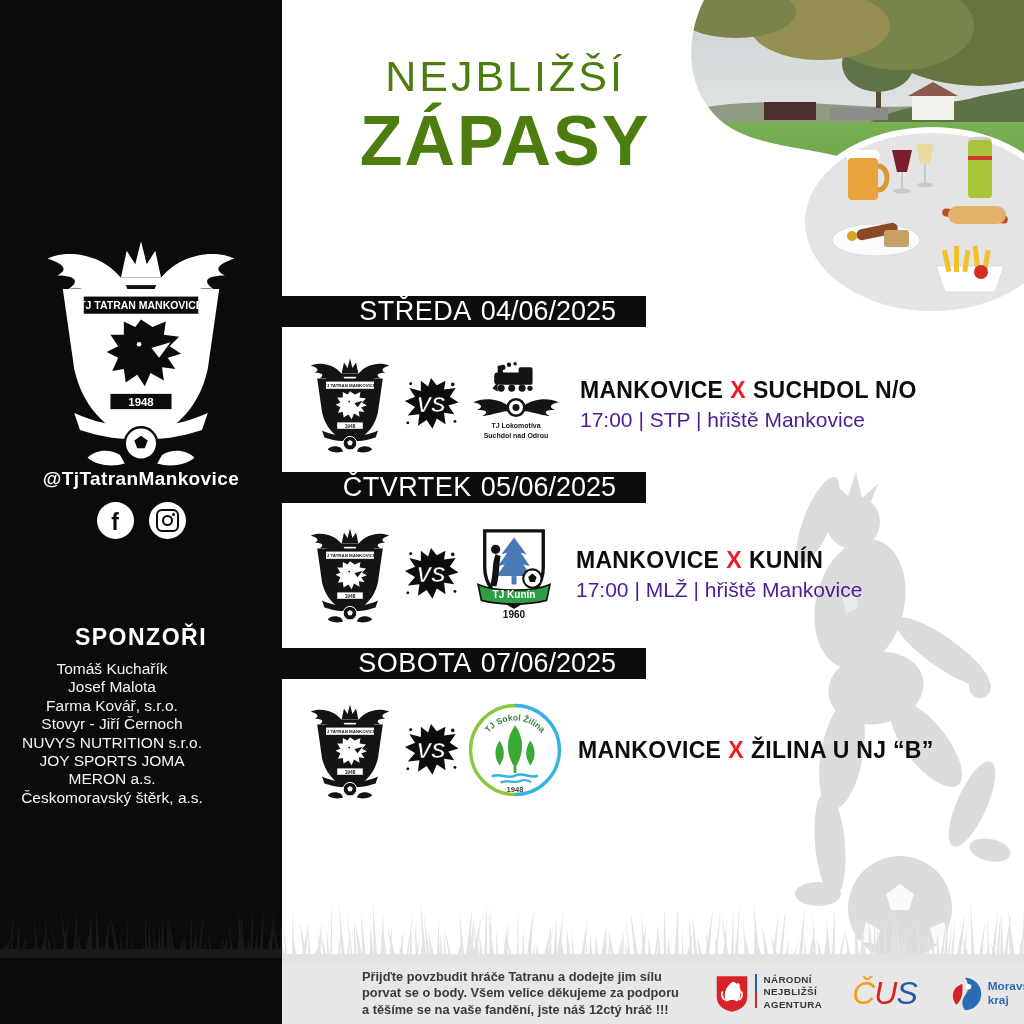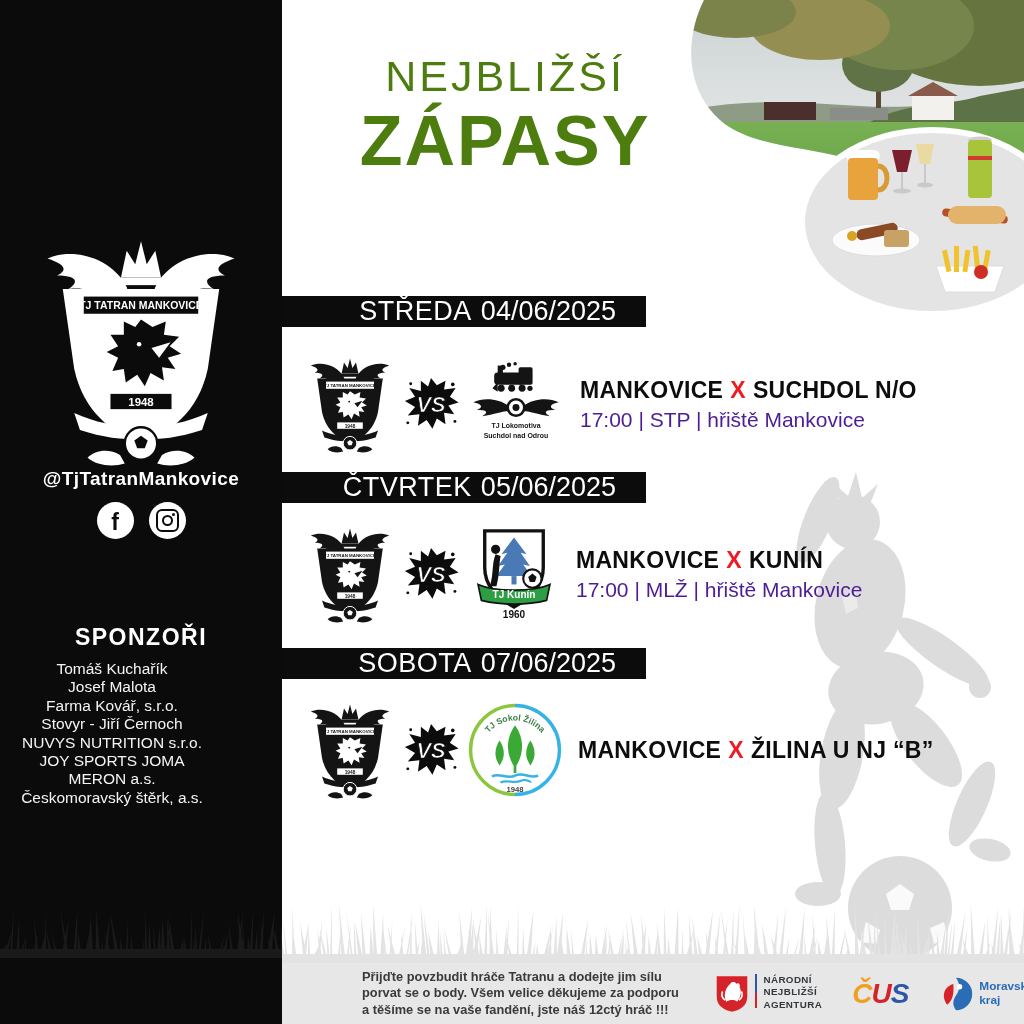--- a/index.html
+++ b/index.html
@@ -57,21 +57,21 @@
   #grass-main{position:absolute;left:282px;bottom:61px;width:742px;height:64px;z-index:2;}
   #grass-side{position:absolute;left:0;bottom:66px;width:282px;height:54px;z-index:6;}
 
   
   .footer{position:absolute;left:282px;right:0;bottom:0;height:61px;background:#e7e7e7;
           display:flex;align-items:center;padding:0 10px 0 20px;box-sizing:border-box;gap:30px;z-index:7;}
   .f-msg{font-size:12.8px;line-height:1.3;color:#3a3a3a;font-weight:600;white-space:nowrap;}
   .nsa{display:flex;align-items:flex-start;gap:6px;margin-left:6px;}
   .nsa-bar{width:2.5px;height:34px;background:linear-gradient(#2b58a5 55%,#d6232a 55%);}
   .nsa-text{font-size:9.8px;font-weight:800;color:#33383d;line-height:1.3;letter-spacing:.4px;}
-  .cus{font-size:28px;font-weight:700;font-style:italic;letter-spacing:-1px;white-space:nowrap;}
+  .cus{font-size:32px;font-weight:400;font-style:italic;letter-spacing:-1px;white-space:nowrap;}
   .cus .c1{color:#f0a01e;} .cus .c2{color:#d6232a;} .cus .c3{color:#2a57a8;}
   .msk{display:flex;align-items:center;gap:5px;}
   .msk-text{font-size:11.8px;font-weight:700;color:#2a6db6;line-height:1.12;}
 </style>
 </head>
 <body>
 
 <div class="canvas">
 
   <svg width="0" height="0" style="position:absolute" aria-hidden="true">

